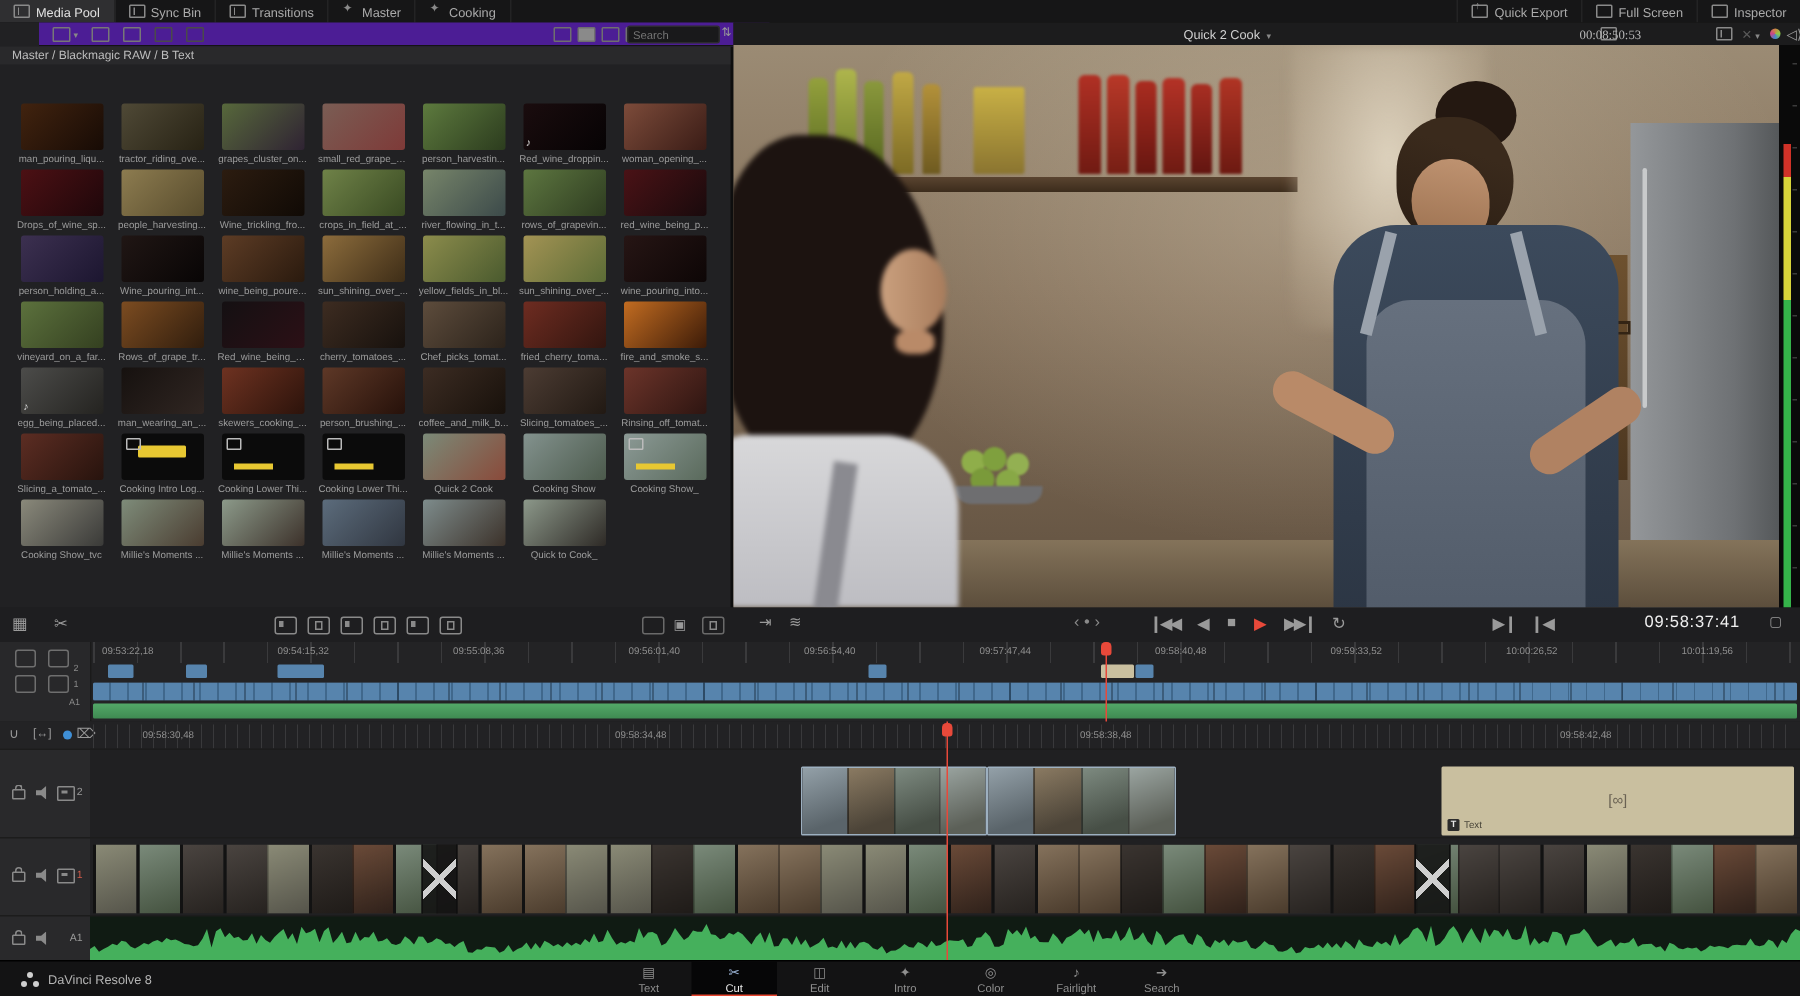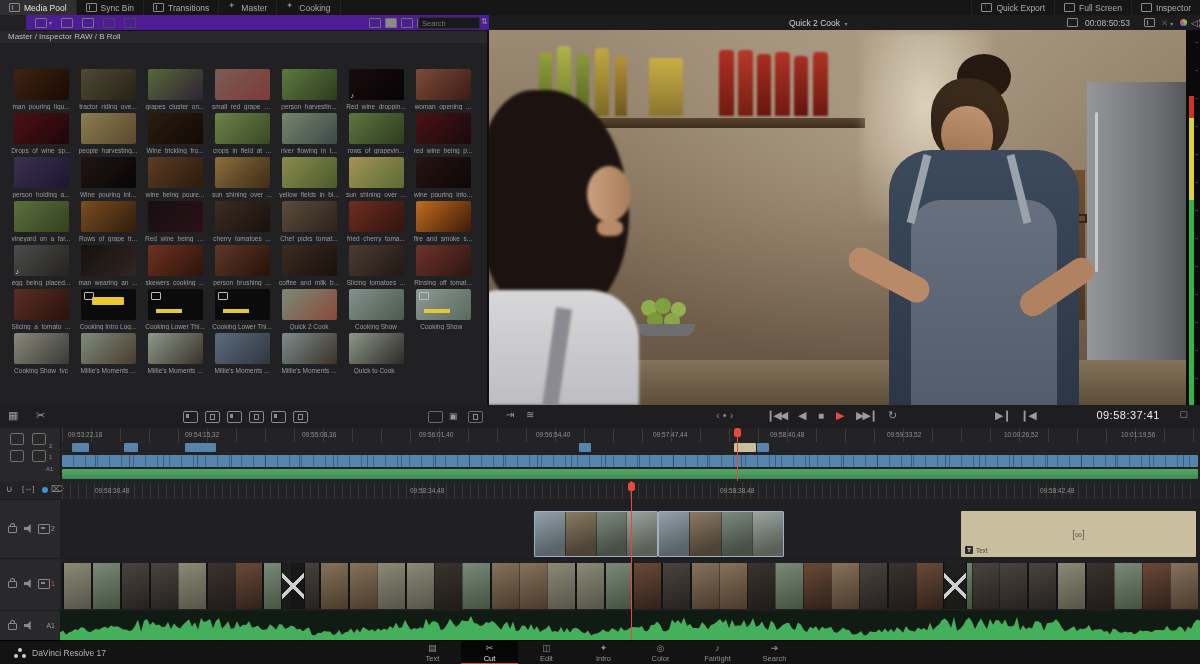--- a/index.html
+++ b/index.html
@@ -155,21 +155,21 @@
       <div id="mp-views">
         <span class="view-ic"></span>
         <span class="view-ic active"></span>
         <span class="view-ic"></span>
         <span class="view-ic"></span>
       </div>
       <input id="mp-search" placeholder="Search" style="">
       <span class="glyph" style="left:455px;top:2px;font-size:8px;">⇅</span>
       <span class="glyph" style="left:473px;top:2px;font-size:8px;">▤</span>
     </div>
-    <div id="mp-breadcrumb" class="abs">Master / Inspector RAW / B Roll</div>
+    <div id="mp-breadcrumb" class="abs">Master / Blackmagic RAW / B Text</div>
     <div id="mp-grid" class="abs">
         <div class="clip-cell" style="left: 11px; top: 26px;">
           <div class="clip-thumb" style="background: linear-gradient(135deg, rgb(65, 35, 15), rgb(23, 11, 5));"></div>
           <div class="clip-name">man_pouring_liqu...</div>
         </div>
         <div class="clip-cell" style="left: 78px; top: 26px;">
           <div class="clip-thumb" style="background: linear-gradient(135deg, rgb(79, 73, 54), rgb(39, 34, 20));"></div>
           <div class="clip-name">tractor_riding_ove...</div>
         </div>
         <div class="clip-cell" style="left: 145px; top: 26px;">
@@ -372,21 +372,21 @@
           <div class="clip-thumb" style="background: linear-gradient(135deg, rgb(140, 152, 138), rgb(46, 42, 38));"></div>
           <div class="clip-name">Quick to Cook_</div>
         </div>
       </div>
   </div>
 
   <div id="viewer" class="abs">
     <div id="viewer-header" class="abs">
       <span style="position:absolute;left:300px;color:#d0d0d0;"><span>Quick 2 Cook</span> <span class="chev">▾</span></span>
       <span class="mini-ic" style="position:absolute;left:578px;"></span>
-      <span style="position:absolute;left:596px;color:#b8b8b8;font-size:8.5px;">00:08:50:53</span>
+      <span style="position:absolute;left:564px;color:#b8b8b8;font-size:8.5px;font-family:Liberation Serif, serif;">00:08:50:53</span>
       <span class="mini-ic grid" style="position:absolute;left:655px;"></span>
       <span style="position:absolute;left:672px;color:#5a5a5a;">✕<span class="chev">▾</span></span>
       <span style="position:absolute;left:691px;width:7px;height:7px;border-radius:50%;background:conic-gradient(#c84,#8c4,#48c,#c48,#c84);"></span>
       <span style="position:absolute;left:702px;color:#9a9a9a;font-size:9px;">◁⟩</span>
     </div>
 
     <div id="viewer-video" class="abs">
 
       <div class="vv" style="left:0;top:0;width:697px;height:375px;background:radial-gradient(ellipse at 55% 30%,rgba(255,244,220,.25),transparent 60%);"></div>
       <div class="vv" style="left:40px;top:6px;width:330px;height:86px;filter:blur(1px);">
@@ -647,21 +647,21 @@
   <div class="playhead" id="ph-dt" style="top: 481px; height: 159px; left: 631px;"></div>
   <div class="ph-pin" id="ph-dt-pin" style="top: 482px; left: 628px;"></div>
 
   <div id="bottombar" class="abs">
     <div id="brand">
       <span style="position:relative;width:12px;height:11px;display:inline-block;">
         <span class="logo-dot" style="left:4px;top:0;"></span>
         <span class="logo-dot" style="left:0;top:6px;"></span>
         <span class="logo-dot" style="left:8px;top:6px;"></span>
       </span>
-      <span>DaVinci Resolve 17</span>
+      <span>DaVinci Resolve 8</span>
     </div>
     <div id="pages">
         <div class="page">
           <span class="pic">▤</span>
           <span>Text</span>
         </div>
         <div class="page active">
           <span class="pic">✂</span>
           <span>Cut</span>
         </div>

